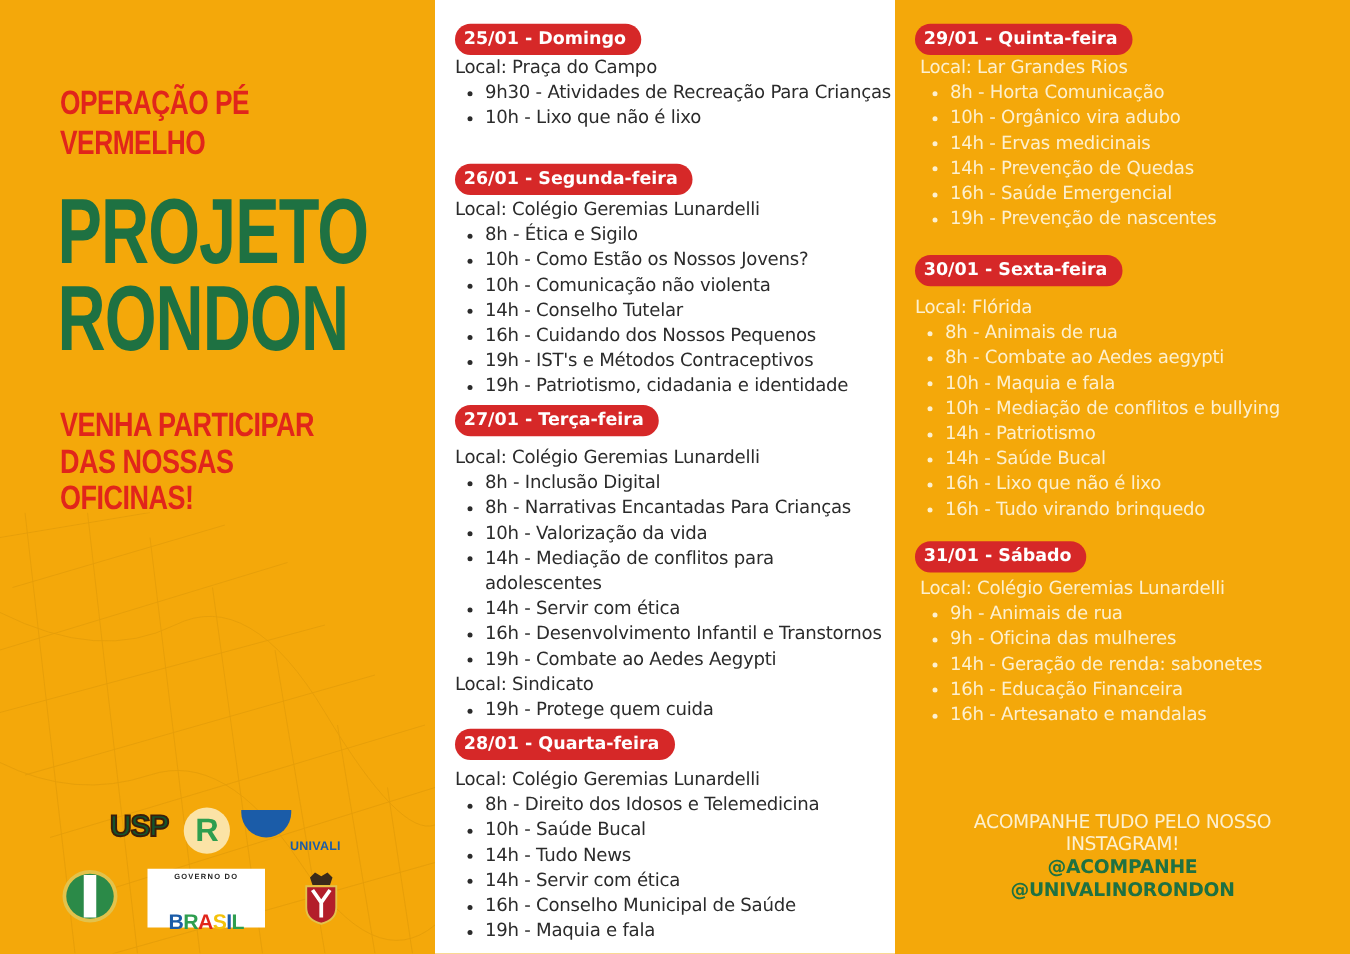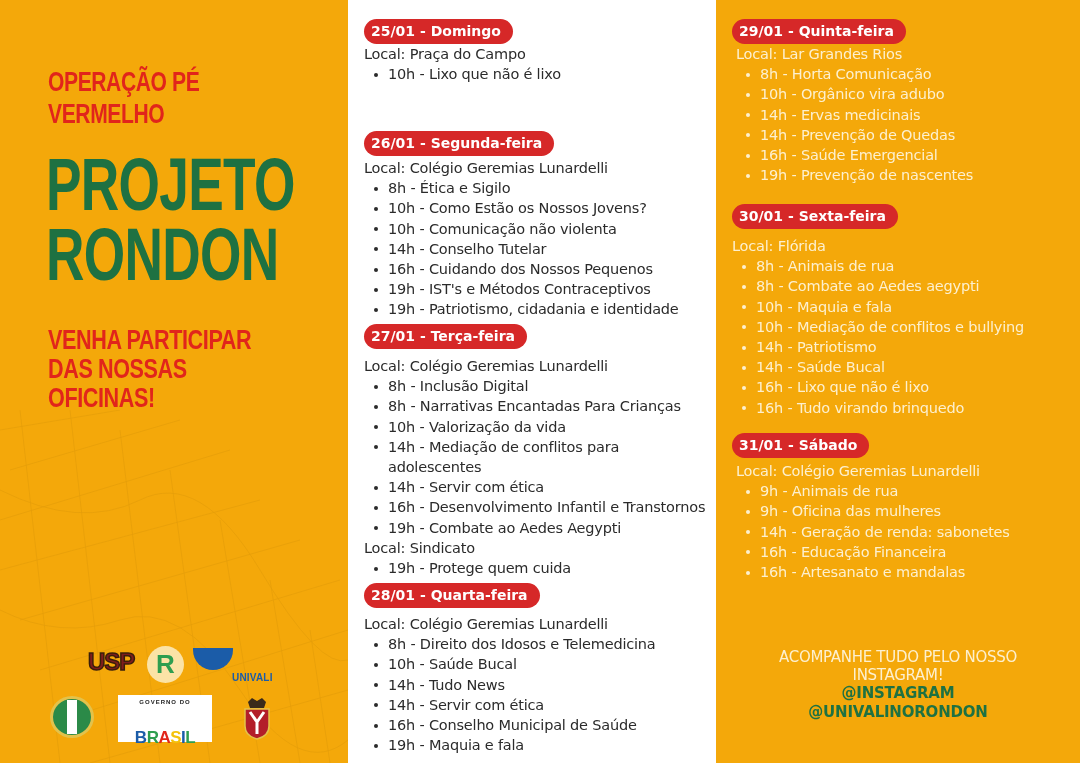--- a/index.html
+++ b/index.html
@@ -33,21 +33,21 @@
     font-family: "Liberation Sans", sans-serif; font-weight: bold;
     color: #E1251B; font-size: 27px; line-height: 29px;
     transform: scaleX(0.8); transform-origin: left top;
     letter-spacing: -0.5px; white-space: nowrap;
   }
   .logos { position: absolute; left: 0; top: 640px; width: 348px; height: 123px; }
   .logo { position: absolute; }
   .logo-usp {
     left: 88px; top: 10px; width: 50px; height: 24px;
     font-family: "Liberation Sans", sans-serif; font-weight: bold; font-size: 24px; line-height: 24px;
-    color: #7f1d1d; -webkit-text-stroke: 1.5px #3a1e0a; letter-spacing: -1px;
+    color: #14532d; -webkit-text-stroke: 1.5px #3a1e0a; letter-spacing: -1px;
   }
   .logo-r {
     left: 147px; top: 6px; width: 37px; height: 37px; border-radius: 50%;
     background: #FBE3A6; display: flex; align-items: center; justify-content: center;
     font-family: "Liberation Sans", sans-serif; font-weight: bold; font-size: 26px; color: #2E9E4F;
   }
   .logo-univali { left: 192px; top: 8px; width: 42px; height: 40px; }
   .logo-univali .shape {
     width: 40px; height: 22px; background: #1B5CA8;
     border-radius: 0 0 20px 20px; margin-left: 1px;
@@ -165,20 +165,21 @@
       <path d="M10 16 L17 26 L24 16 M17 26 V38" stroke="#fff" stroke-width="3" fill="none"></path>
     </svg>
   </div>
 </div>
 
 <div class="mid">
   <div class="day" style="left:16px; top:19px;">
     <span class="pill">25/01 - Domingo</span>
     <div class="loc">Local: Praça do Campo</div>
     <ul class="items">
+      <li>9h30 - Atividades de Recreação Para Crianças</li>
       <li>10h - Lixo que não é lixo</li>
     </ul>
   </div>
 
   <div class="day" style="left:16px; top:131px;">
     <span class="pill">26/01 - Segunda-feira</span>
     <div class="loc" style="margin-top:2px">Local: Colégio Geremias Lunardelli</div>
     <ul class="items">
       <li>8h - Ética e Sigilo</li>
       <li>10h - Como Estão os Nossos Jovens?</li>
@@ -260,15 +261,15 @@
       <li>14h - Geração de renda: sabonetes</li>
       <li>16h - Educação Financeira</li>
       <li>16h - Artesanato e mandalas</li>
     </ul>
   </div>
 </div>
 
 <div class="insta">
   <div class="l1">ACOMPANHE TUDO PELO NOSSO</div>
   <div class="l1">INSTAGRAM!</div>
-  <div class="h">@INSTAGRAM</div>
+  <div class="h">@ACOMPANHE</div>
   <div class="h">@UNIVALINORONDON</div>
 </div>
 
 </body></html>

